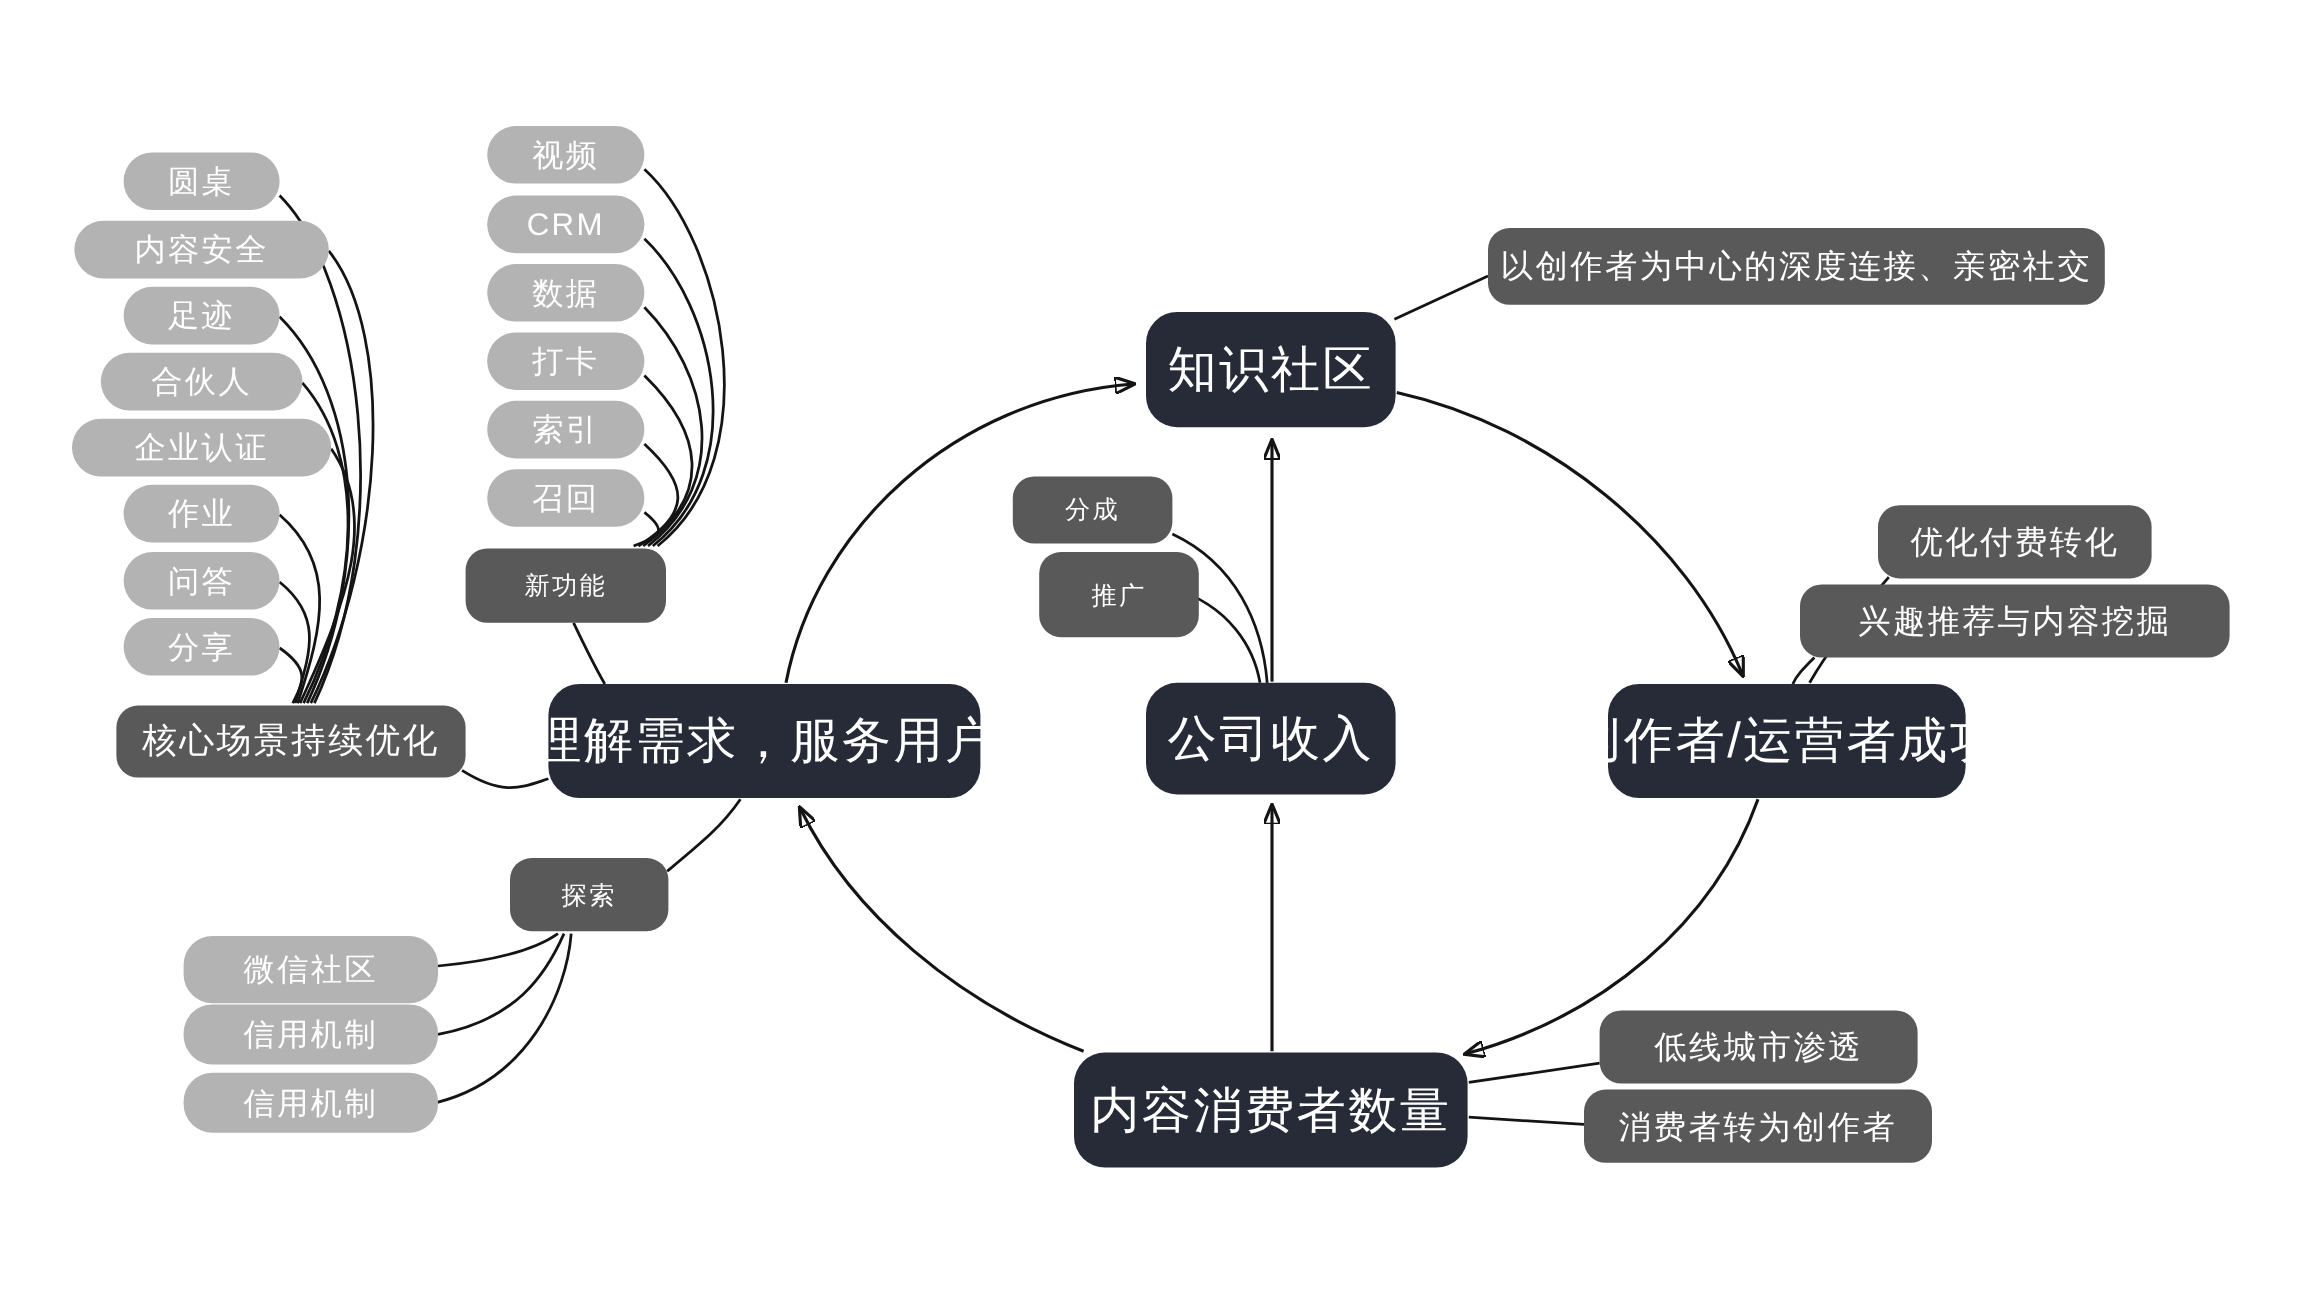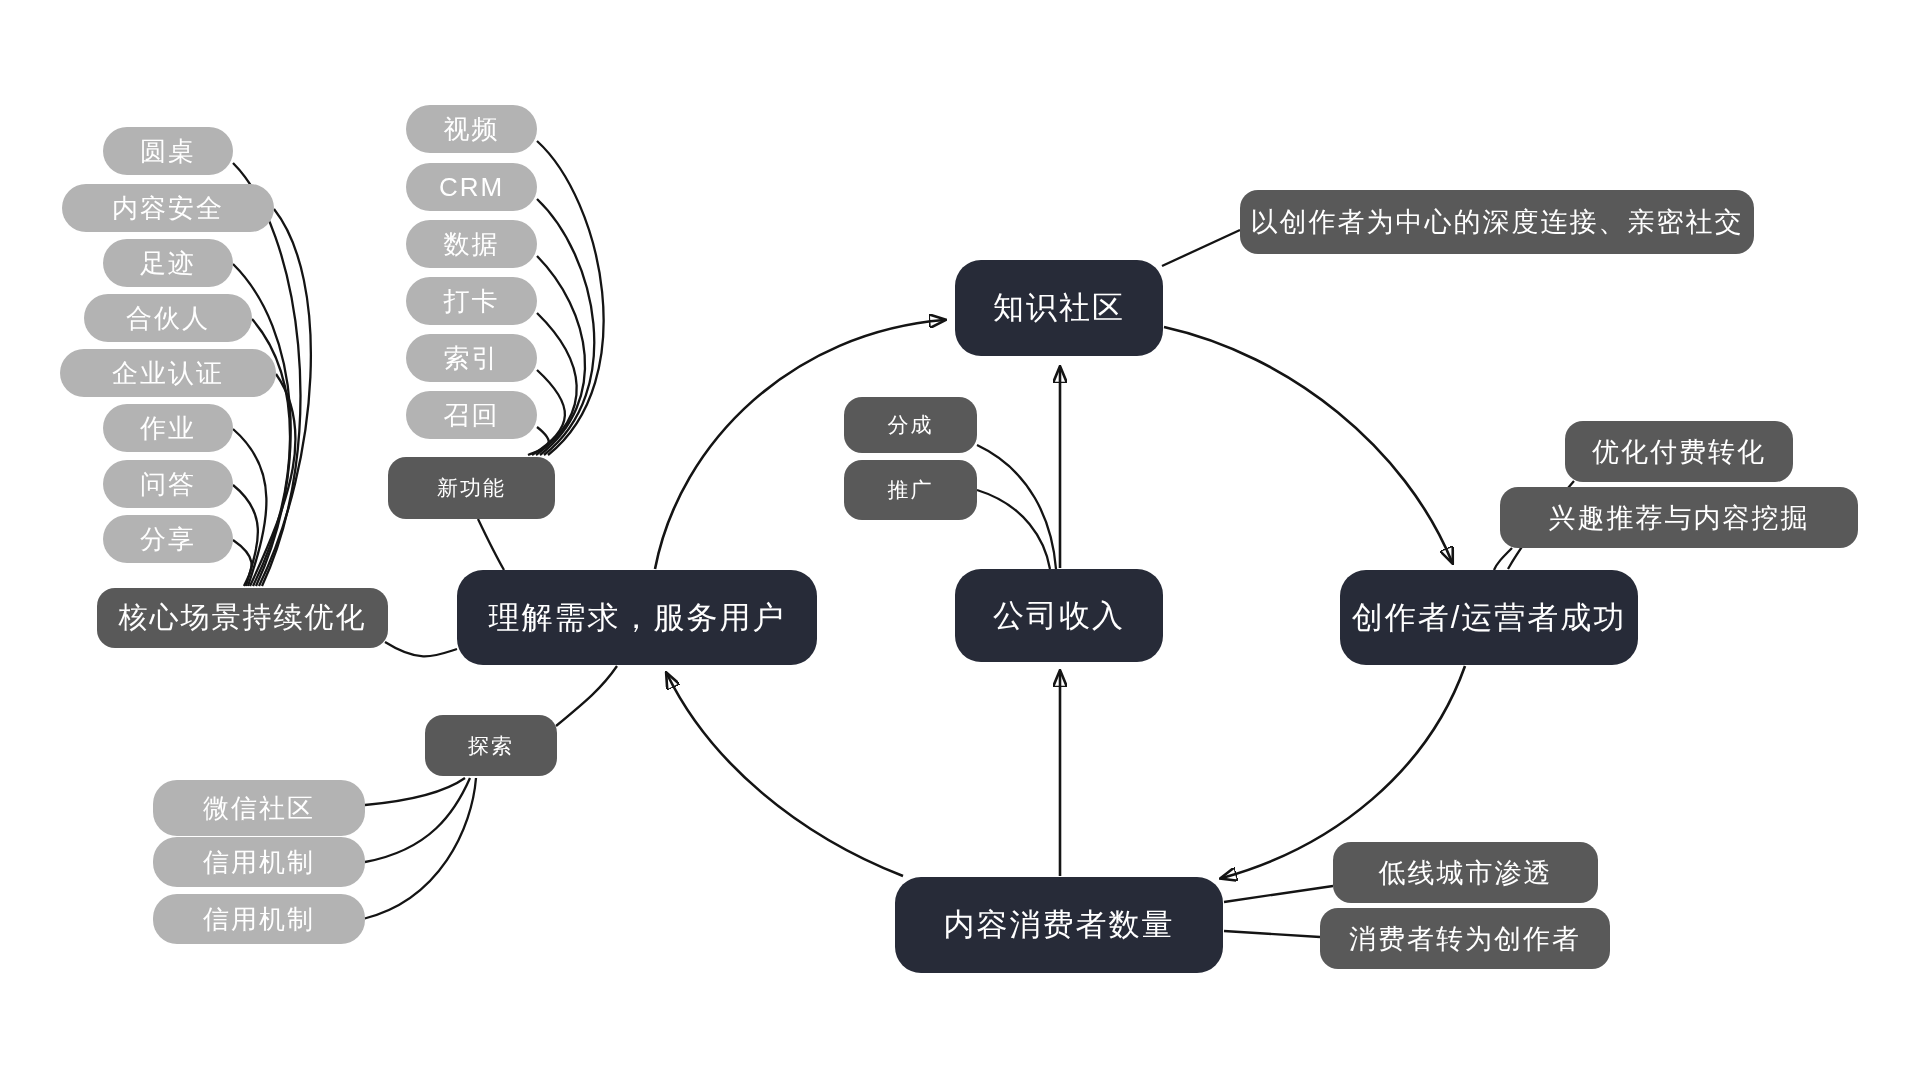--- a/index.html
+++ b/index.html
@@ -8,21 +8,21 @@
     font-family:"Liberation Sans",sans-serif;overflow:hidden;
   }
   svg.edges{position:absolute;left:0;top:0;width:1914px;height:1076px;color:var(--line,#141414);}
   svg.edges path{fill:none;stroke:currentColor;stroke-width:2.6;}
   svg.edges path.thin{stroke-width:2.3;}
   .node{
     position:absolute;display:flex;align-items:center;justify-content:center;
     color:var(--text,#fff);box-sizing:border-box;white-space:nowrap;letter-spacing:2px;
     text-align:center;
   }
-  .hub{background:var(--hub,#272b38);border-radius:26px;font-size:31px;}
+  .hub{background:var(--hub,#272b38);border-radius:26px;font-size:41px;}
   .branch{background:var(--branch,#595959);border-radius:18px;font-size:21px;}
   .ann{background:var(--branch,#595959);border-radius:18px;font-size:27px;}
   .leaf{background:var(--leaf,#b3b3b3);border-radius:24px;font-size:26px;}
 </style>
 </head>
 <body>
 
 <div id="canvas">
 
   <svg class="edges" viewBox="0 0 1914 1076">
@@ -90,21 +90,21 @@
   <div class="node leaf" style="left:406px;top:391px;width:131px;height:48px">召回</div>
 
   <div class="node leaf" style="left:153px;top:780px;width:212px;height:56px">微信社区</div>
   <div class="node leaf" style="left:153px;top:837px;width:212px;height:50px">信用机制</div>
   <div class="node leaf" style="left:153px;top:894px;width:212px;height:50px">信用机制</div>
 
   <div class="node branch" style="left:97px;top:588px;width:291px;height:60px;font-size:29px">核心场景持续优化</div>
   <div class="node branch" style="left:388px;top:457px;width:167px;height:62px">新功能</div>
   <div class="node branch" style="left:425px;top:715px;width:132px;height:61px">探索</div>
   <div class="node branch" style="left:844px;top:397px;width:133px;height:56px">分成</div>
-  <div class="node branch" style="left:844px;top:460px;width:133px;height:60px">推广</div>
+  <div class="node branch" style="left:866px;top:460px;width:133px;height:71px">推广</div>
 
   <div class="node hub" style="left:955px;top:260px;width:208px;height:96px">知识社区</div>
   <div class="node hub" style="left:457px;top:570px;width:360px;height:95px">理解需求，服务用户</div>
   <div class="node hub" style="left:955px;top:569px;width:208px;height:93px">公司收入</div>
   <div class="node hub" style="left:1340px;top:570px;width:298px;height:95px">创作者/运营者成功</div>
   <div class="node hub" style="left:895px;top:877px;width:328px;height:96px">内容消费者数量</div>
 
   <div class="node ann" style="left:1240px;top:190px;width:514px;height:64px">以创作者为中心的深度连接、亲密社交</div>
   <div class="node ann" style="left:1565px;top:421px;width:228px;height:61px">优化付费转化</div>
   <div class="node ann" style="left:1500px;top:487px;width:358px;height:61px">兴趣推荐与内容挖掘</div>

